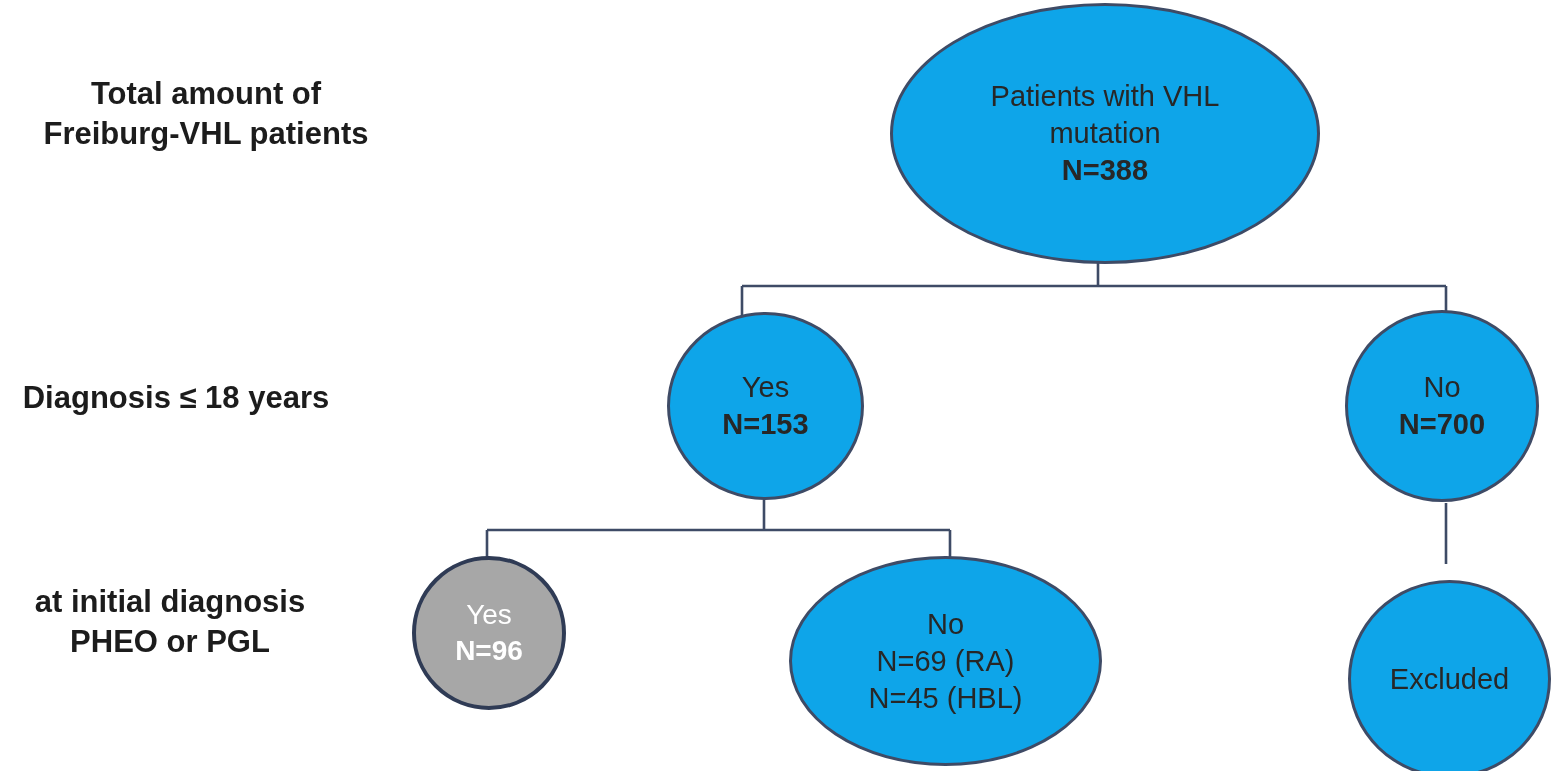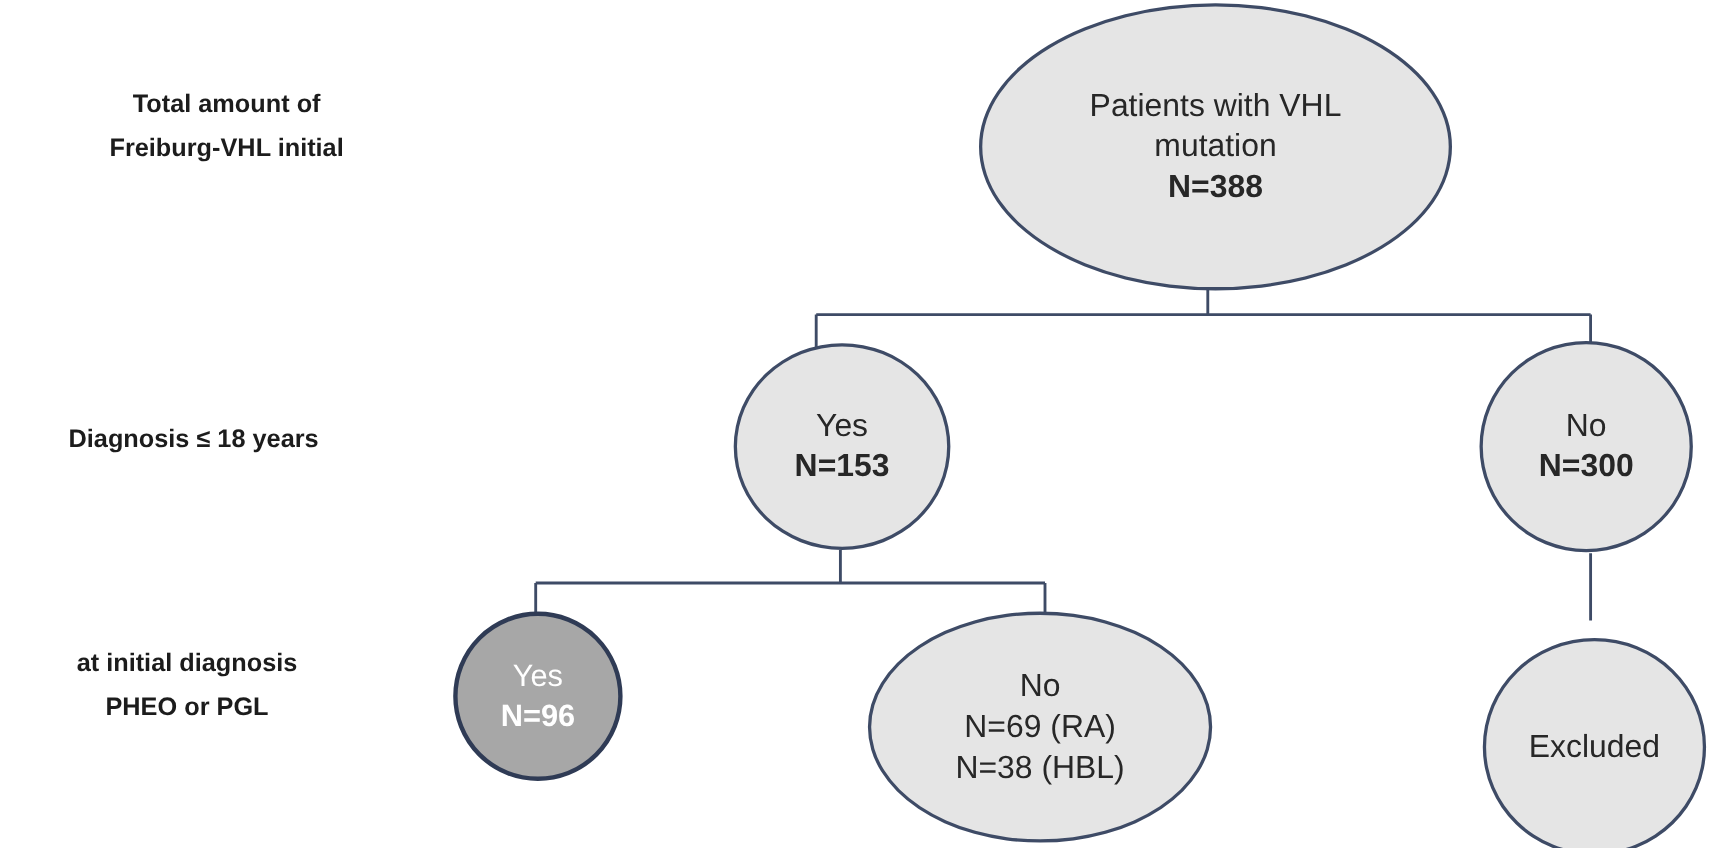--- a/index.html
+++ b/index.html
@@ -20,33 +20,33 @@
     position: absolute;
     left: 0;
     top: 0;
     width: 1563px;
     height: 771px;
   }
   .row-label {
     position: absolute;
     text-align: center;
     font-weight: bold;
-    font-size: 23px;
+    font-size: 31px;
     line-height: 40px;
     color: #1c1c1c;
   }
   .row-label-1 { left: 0px;  top: 74px;  width: 412px; }
   .row-label-2 { left: 0px;  top: 378px; width: 352px; }
   .row-label-3 { left: 0px;  top: 582px; width: 340px; }
   .node {
     position: absolute;
     box-sizing: border-box;
     border: 3px solid #3e4b66;
     border-radius: 50%;
-    background: #e5e5e5;
+    background: #0ea5e9;
     display: flex;
     flex-direction: column;
     align-items: center;
     justify-content: center;
     text-align: center;
     font-size: 29px;
     line-height: 37px;
     color: #272727;
   }
   .node .count { font-weight: bold; }
@@ -74,21 +74,21 @@
 
     <path d="M1098 261 L1098 286 M742 286 L1446 286 M742 286 L742 317 M1446 286 L1446 313" fill="none" stroke="#3e4b66" stroke-width="2.6"></path>
 
     <path d="M764 500 L764 530 M487 530 L950 530 M487 530 L487 560 M950 530 L950 560" fill="none" stroke="#3e4b66" stroke-width="2.6"></path>
 
     <path d="M1446 503 L1446 564" fill="none" stroke="#3e4b66" stroke-width="2.6"></path>
   </svg>
 
   <div class="row-label row-label-1">
     <div>Total amount of</div>
-    <div>Freiburg-VHL initial</div>
+    <div>Freiburg-VHL patients</div>
   </div>
 
   <div class="row-label row-label-2">
     <div>Diagnosis ≤ 18 years</div>
   </div>
 
   <div class="row-label row-label-3">
     <div>at initial diagnosis</div>
     <div>PHEO or PGL</div>
   </div>
@@ -99,31 +99,31 @@
     <div class="count">N=388</div>
   </div>
 
   <div class="node node-diag-yes">
     <div>Yes</div>
     <div class="count">N=153</div>
   </div>
 
   <div class="node node-diag-no">
     <div>No</div>
-    <div class="count">N=300</div>
+    <div class="count">N=700</div>
   </div>
 
   <div class="node node-manif-yes">
     <div>Yes</div>
     <div class="count">N=96</div>
   </div>
 
   <div class="node node-manif-no">
     <div>No</div>
     <div>N=69 (RA)</div>
-    <div>N=38 (HBL)</div>
+    <div>N=45 (HBL)</div>
   </div>
 
   <div class="node node-excluded">
     <div>Excluded</div>
   </div>
 
 </div>
 
 </body></html>

